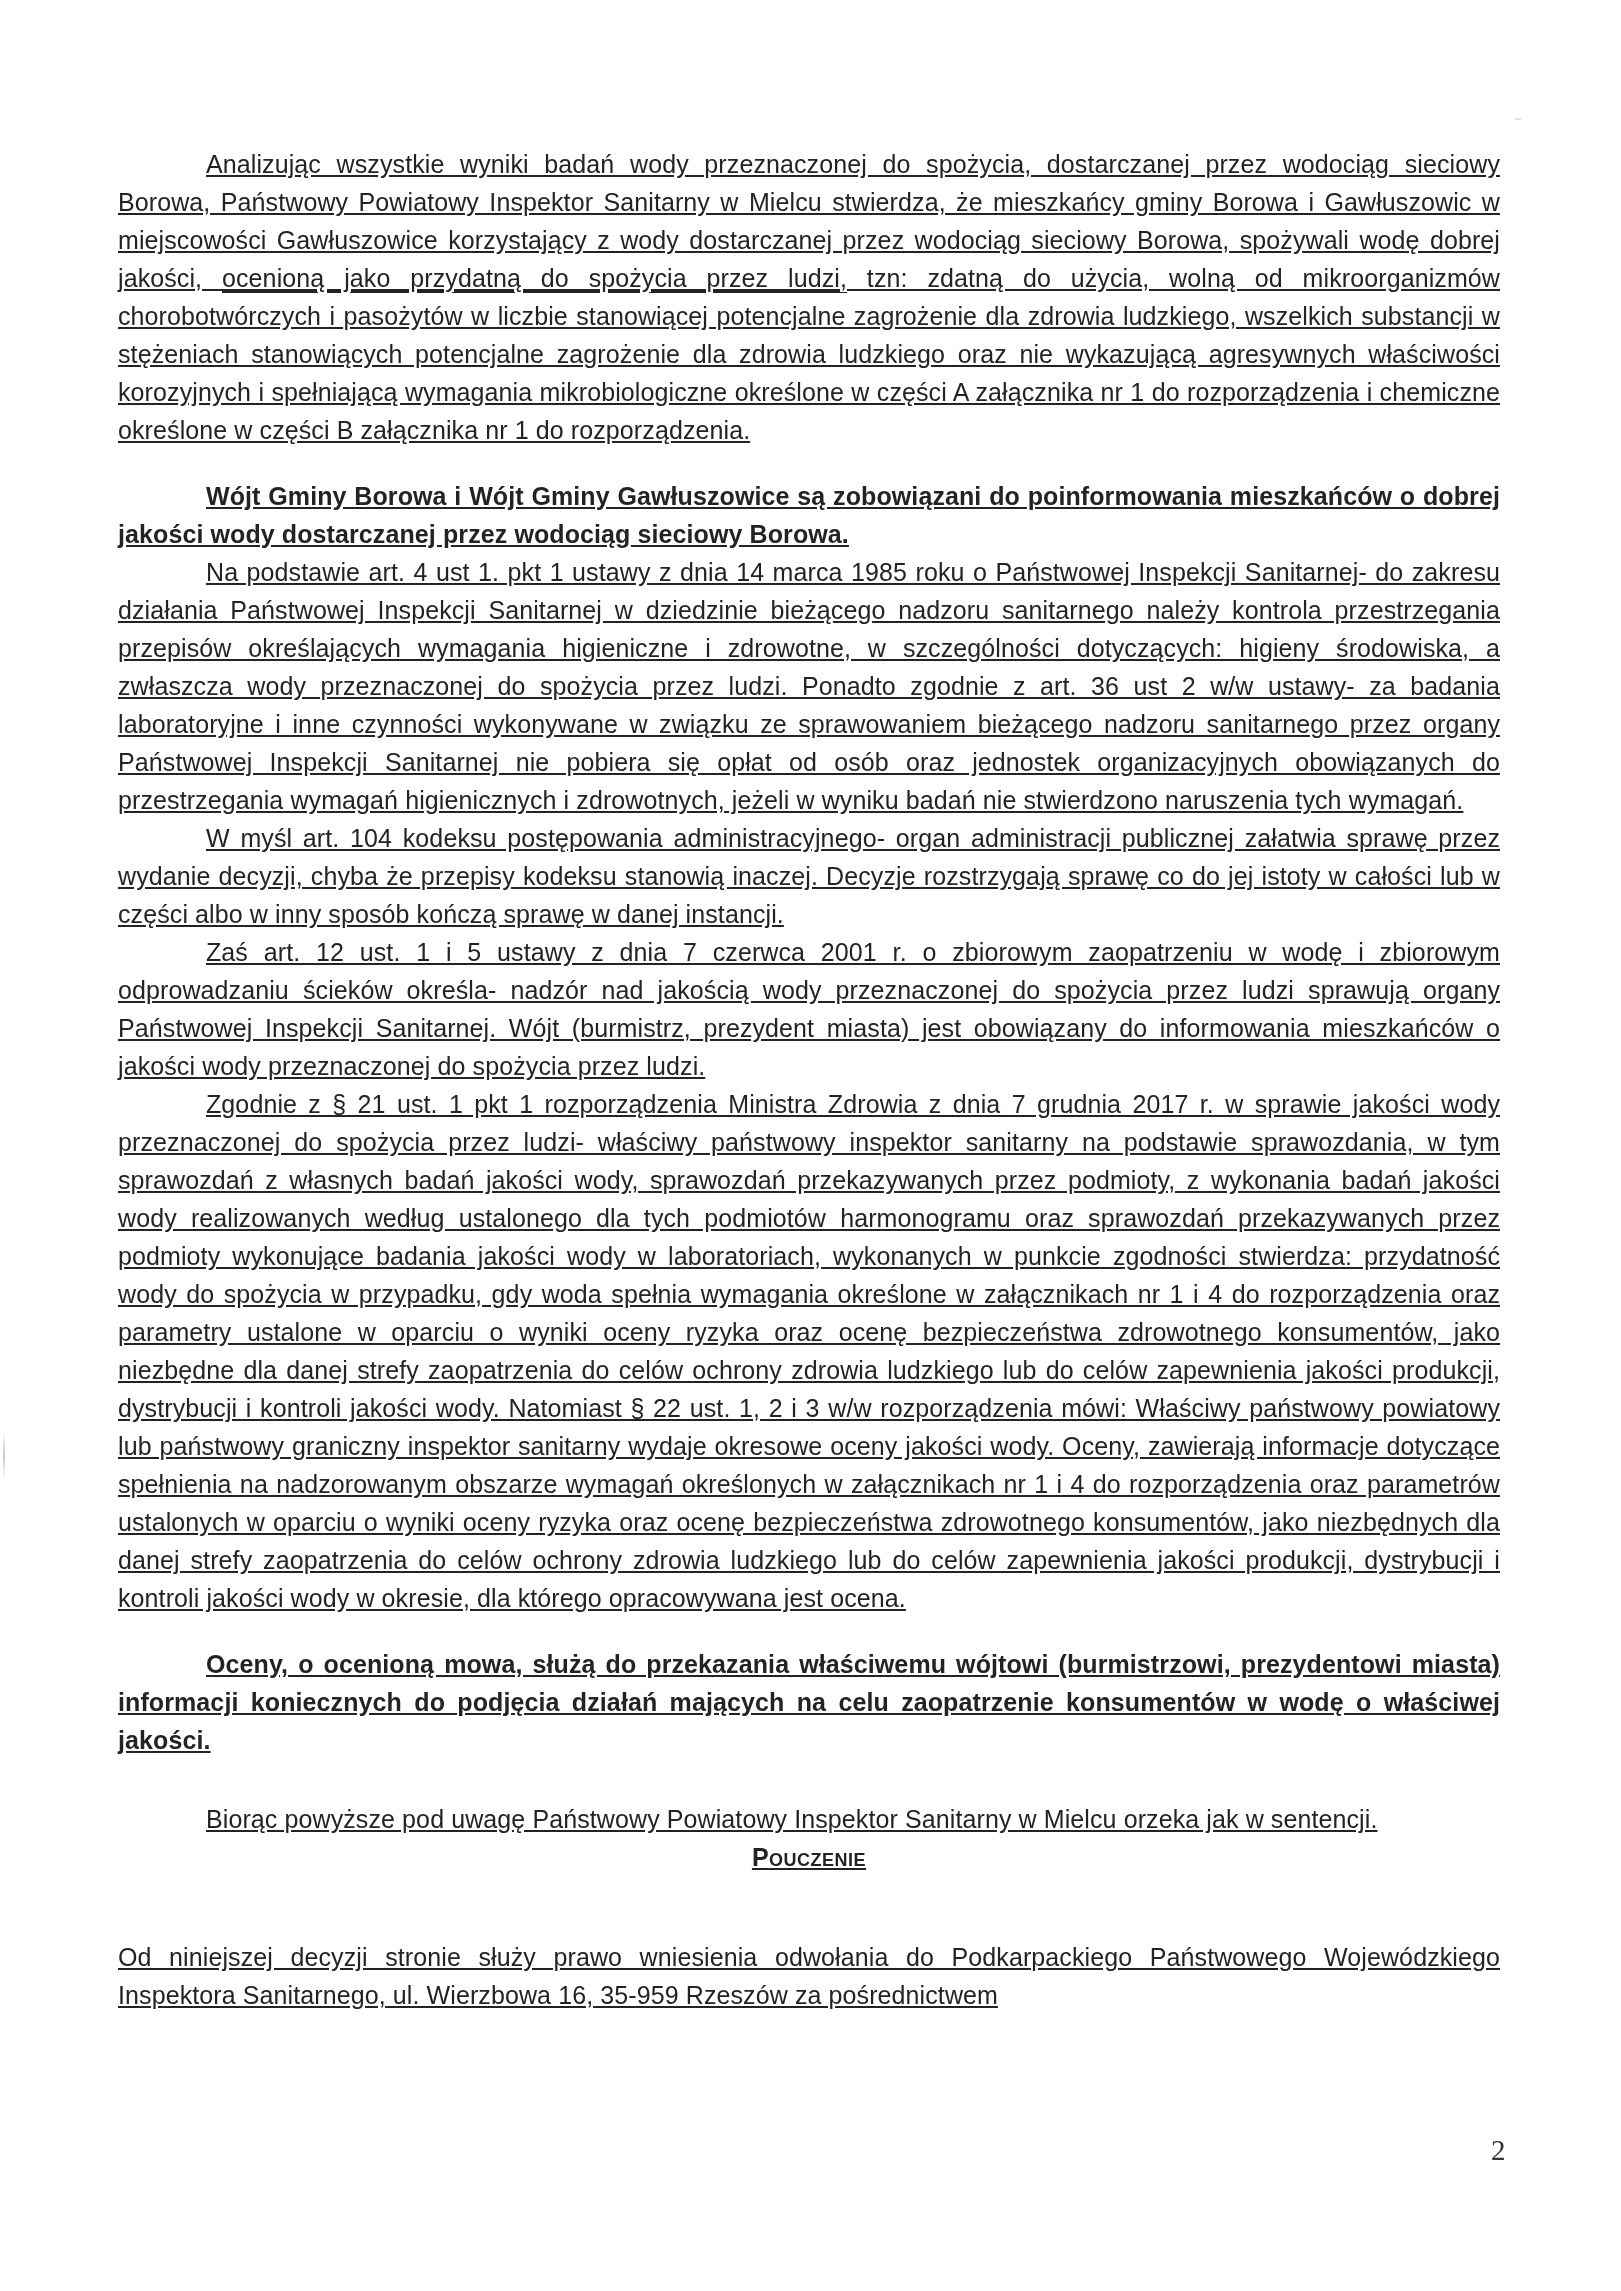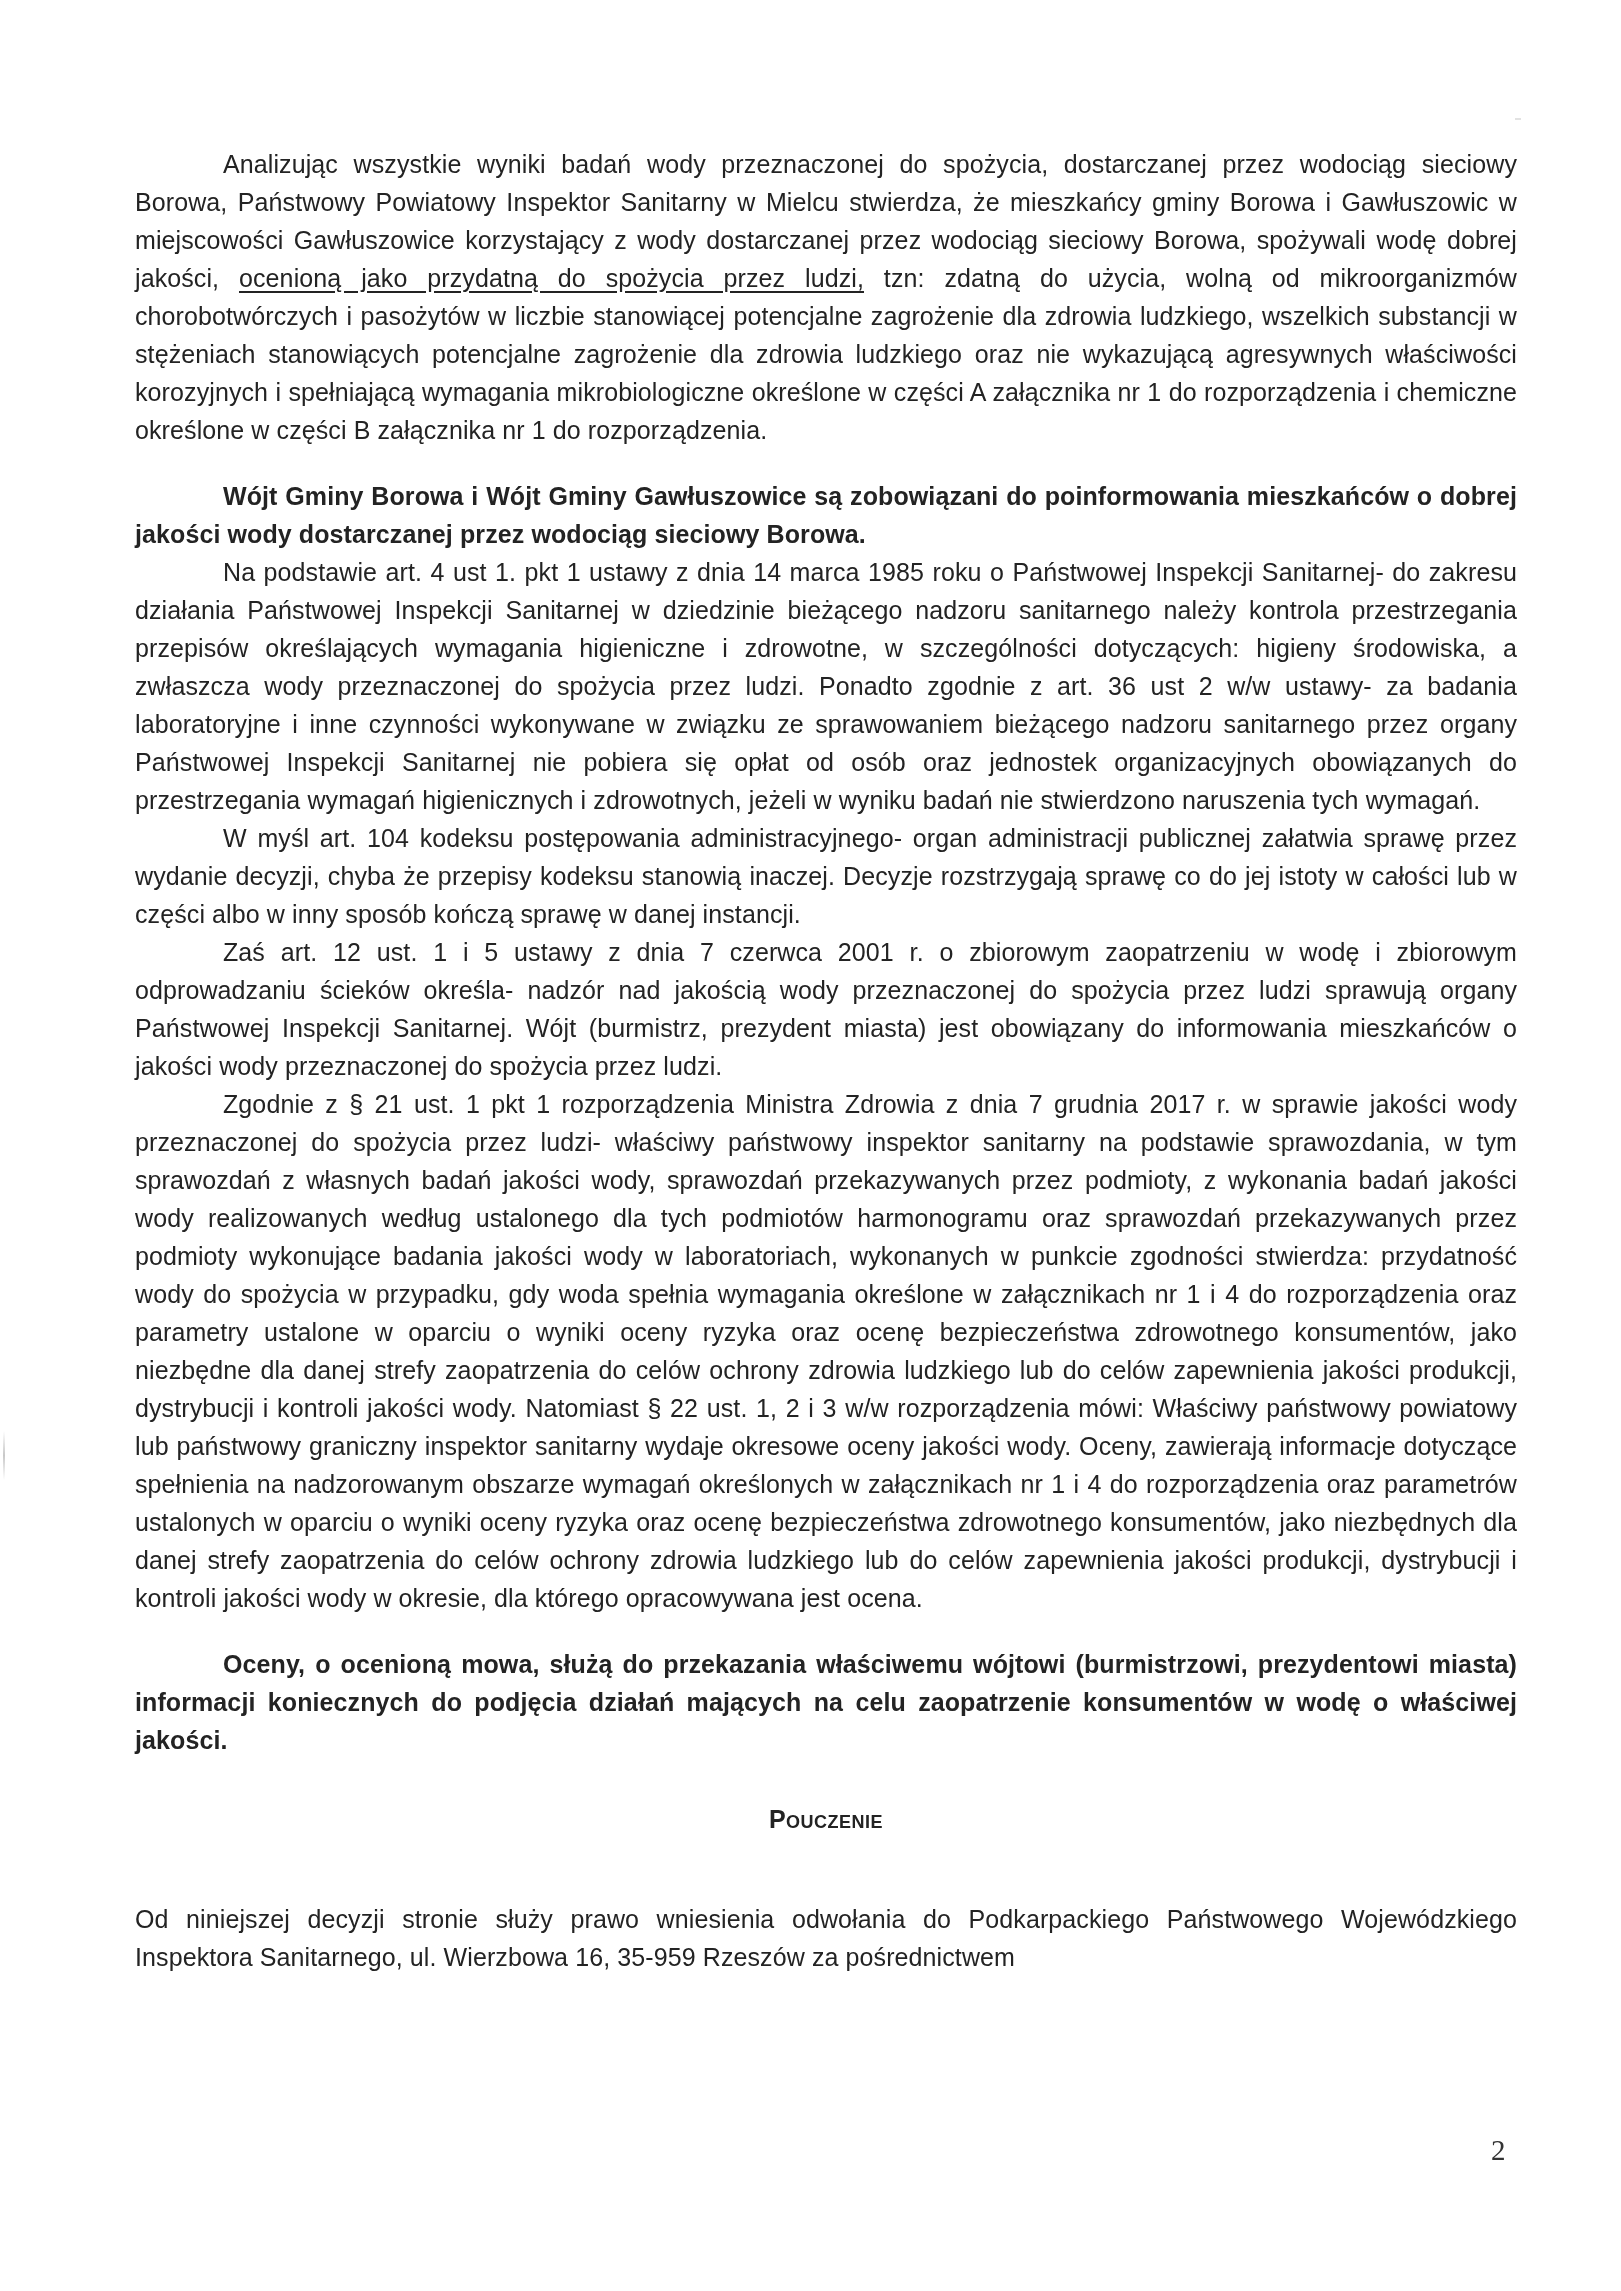--- a/index.html
+++ b/index.html
@@ -10,23 +10,24 @@
     body {
       width: 1621px;
       height: 2292px;
       position: relative;
       overflow: hidden;
       color: #232323;
       font-family: "Liberation Sans", "DejaVu Sans", sans-serif;
     }
     .page {
       position: absolute;
-      left: 135px;
+      left: 118px;
       top: 145px;
       width: 1382px;
+      text-decoration: underline;
     }
     .para {
       margin: 0;
       font-size: 25px;
       line-height: 38px;
       text-align: justify;
       text-indent: 88px;
       letter-spacing: 0.1px;
     }
     .para.no-indent { text-indent: 0; margin-top: 17px; }
@@ -84,20 +85,21 @@
   <p class="para">W myśl art. 104 kodeksu postępowania administracyjnego- organ administracji publicznej załatwia sprawę przez wydanie decyzji, chyba że przepisy kodeksu stanowią inaczej. Decyzje rozstrzygają sprawę co do jej istoty w całości lub w części albo w inny sposób kończą sprawę w danej instancji.</p>
 
   <p class="para">Zaś art.  12  ust. 1 i 5 ustawy z dnia 7 czerwca 2001 r. o zbiorowym zaopatrzeniu w wodę i zbiorowym odprowadzaniu ścieków określa- nadzór nad jakością wody przeznaczonej do spożycia przez ludzi sprawują organy Państwowej Inspekcji Sanitarnej. Wójt (burmistrz, prezydent miasta) jest obowiązany do informowania mieszkańców o jakości wody przeznaczonej do spożycia przez ludzi.</p>
 
   <p class="para">Zgodnie z § 21 ust. 1 pkt 1 rozporządzenia Ministra Zdrowia z dnia 7 grudnia 2017 r. w sprawie jakości wody przeznaczonej do spożycia przez ludzi- właściwy państwowy inspektor sanitarny na podstawie sprawozdania, w tym sprawozdań z własnych badań jakości wody, sprawozdań przekazywanych przez podmioty, z wykonania badań jakości wody realizowanych według ustalonego dla tych podmiotów harmonogramu oraz sprawozdań przekazywanych przez podmioty wykonujące badania jakości wody w laboratoriach, wykonanych w punkcie zgodności stwierdza: przydatność wody do spożycia w przypadku, gdy woda spełnia wymagania określone w załącznikach nr 1 i 4 do rozporządzenia oraz parametry ustalone w oparciu o wyniki oceny ryzyka oraz ocenę bezpieczeństwa zdrowotnego konsumentów, jako niezbędne dla danej strefy zaopatrzenia do celów ochrony zdrowia ludzkiego lub do celów zapewnienia jakości produkcji, dystrybucji i kontroli jakości wody. Natomiast §  22 ust. 1, 2 i 3 w/w rozporządzenia mówi: Właściwy państwowy powiatowy lub państwowy graniczny inspektor sanitarny wydaje okresowe oceny jakości wody. Oceny, zawierają informacje dotyczące spełnienia na nadzorowanym obszarze wymagań określonych w załącznikach nr 1 i 4 do rozporządzenia oraz parametrów ustalonych w oparciu o wyniki oceny ryzyka oraz ocenę bezpieczeństwa zdrowotnego konsumentów, jako niezbędnych dla danej strefy zaopatrzenia do celów ochrony zdrowia ludzkiego lub do celów zapewnienia jakości produkcji, dystrybucji i kontroli jakości wody w okresie, dla którego opracowywana jest ocena.</p>
 
   <p class="para bold">Oceny, o ocenioną mowa, służą do przekazania właściwemu wójtowi (burmistrzowi, prezydentowi miasta) informacji koniecznych do podjęcia działań mających na celu zaopatrzenie konsumentów w wodę o właściwej jakości.</p>
 
   <div class="gap-large"></div>
 
+  <p class="para">Biorąc powyższe pod uwagę Państwowy Powiatowy Inspektor Sanitarny w Mielcu orzeka jak w sentencji.</p>
 
   <h2 class="heading">Pouczenie</h2>
 
   <div class="gap-heading"></div>
 
   <p class="para no-indent">Od niniejszej decyzji stronie służy prawo wniesienia odwołania do Podkarpackiego Państwowego Wojewódzkiego Inspektora Sanitarnego, ul. Wierzbowa 16, 35-959 Rzeszów za pośrednictwem</p>
 
 </main>
 
 <div class="page-number">2</div>

